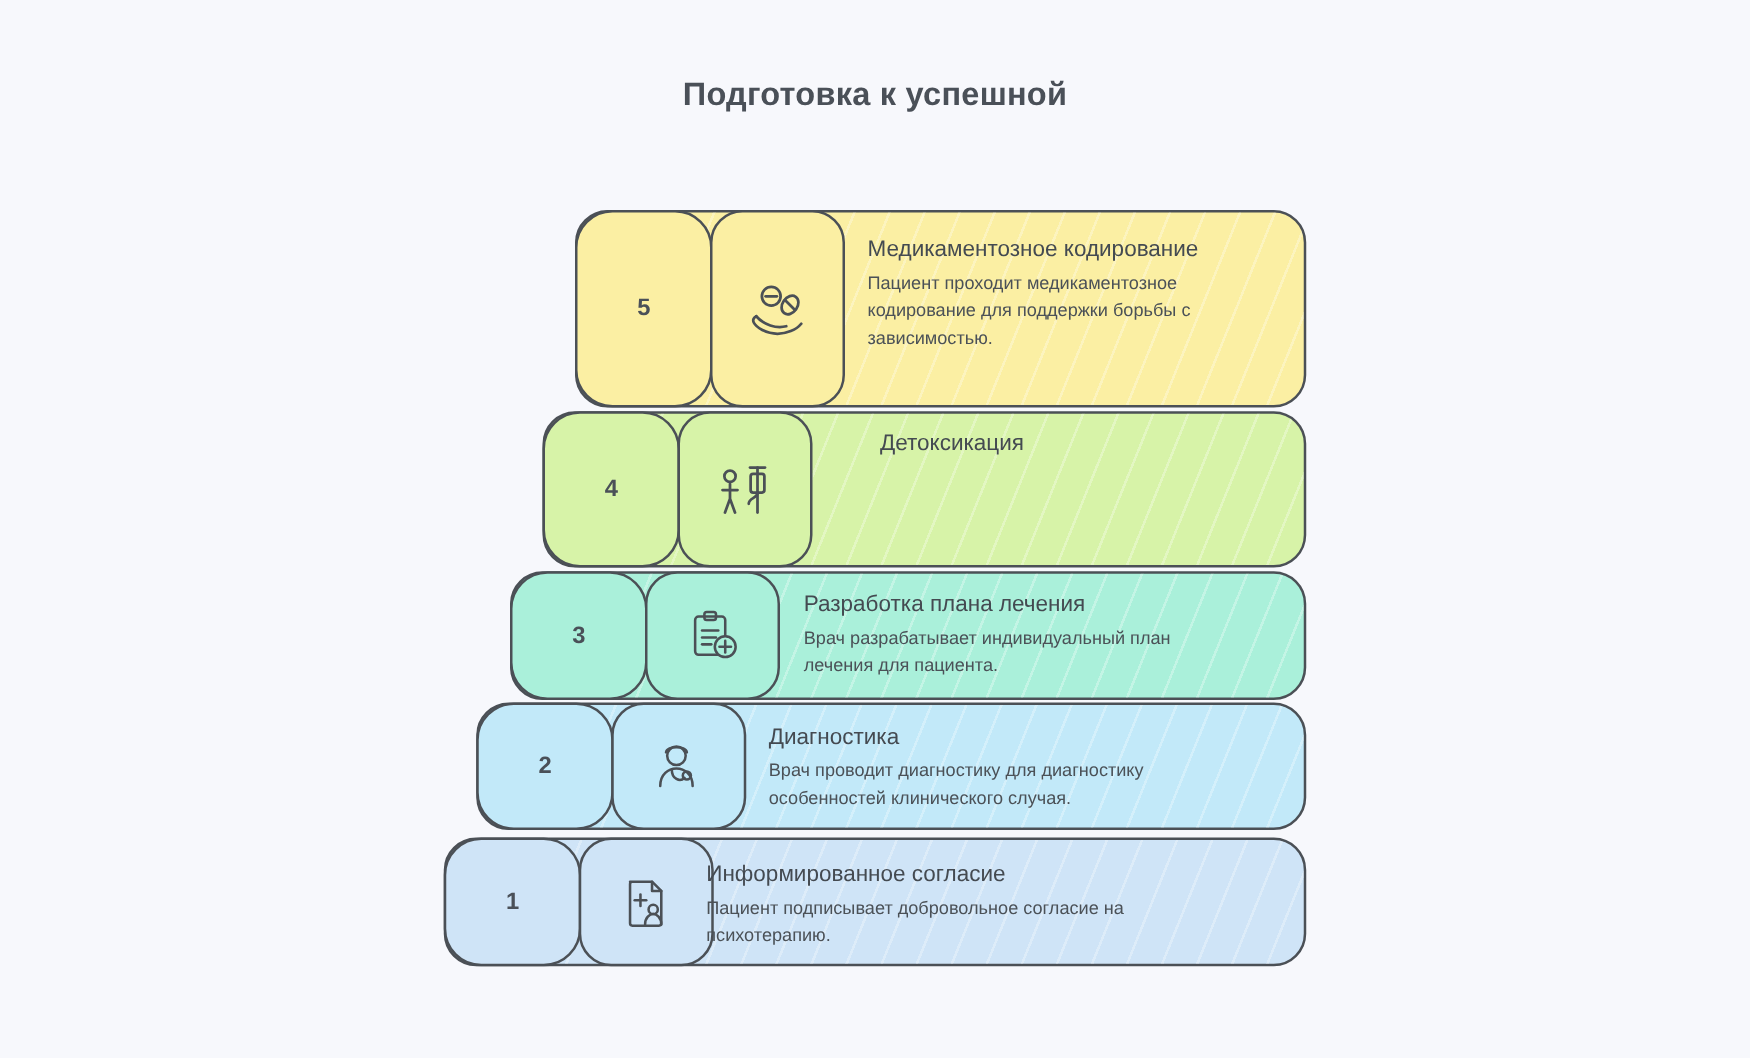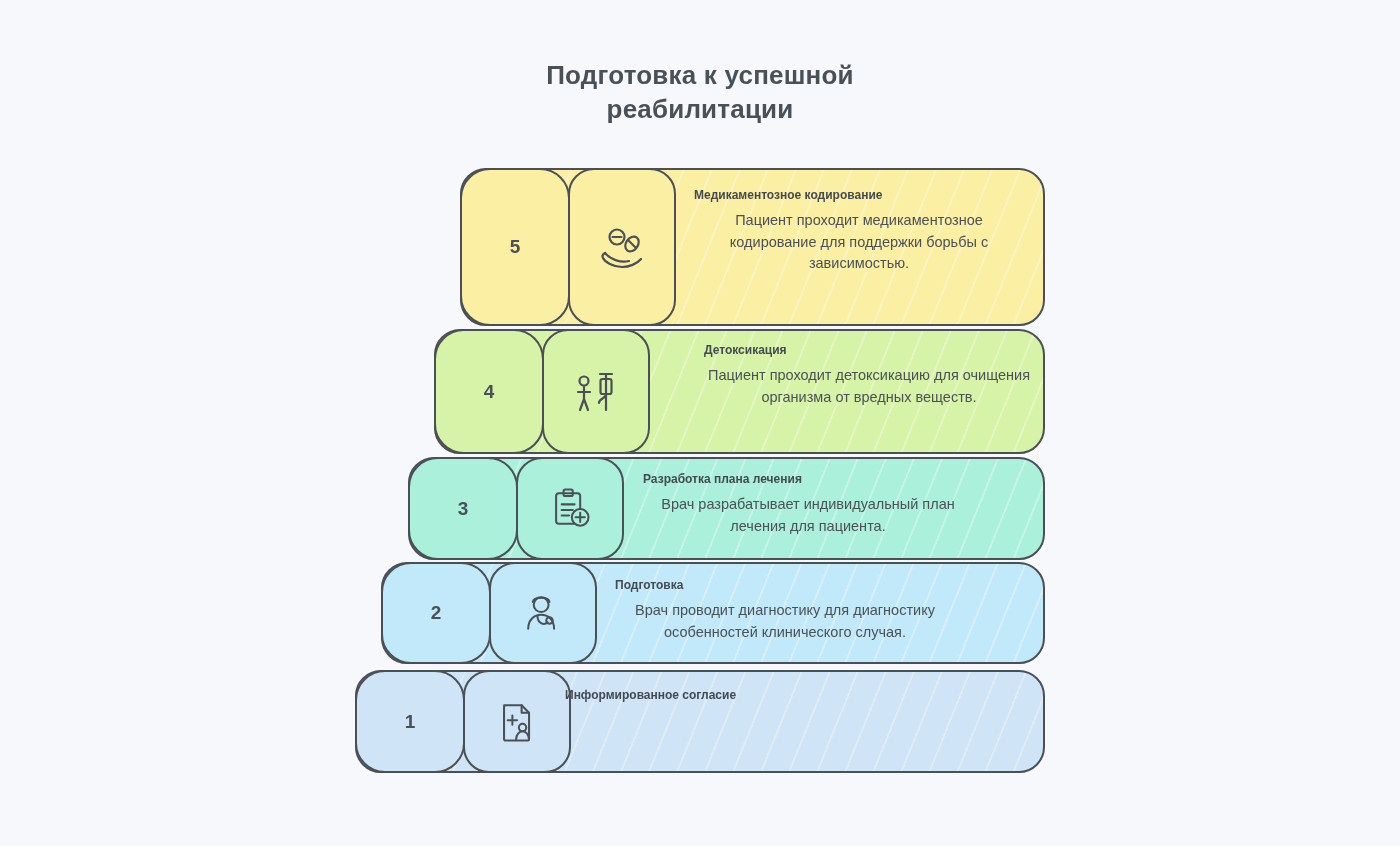--- a/index.html
+++ b/index.html
@@ -75,32 +75,31 @@
   }
   .icon-cap svg {
     display: block;
   }
 
   .text-block {
     position: absolute;
     box-sizing: border-box;
   }
   .step-title {
-    font-size: 12px;
-    font-weight: bold;
+    font-size: 18px;
+    font-weight: normal;
     color: #444a51;
     margin: 0 0 7px 0;
     line-height: 1.24;
   }
   .step-desc {
     font-size: 14.5px;
     line-height: 1.5;
     color: #4b5157;
     margin: 0;
-    text-align: center;
   }
 
   
   .texture {
     position: absolute;
     inset: 0;
     border-radius: 24px;
     pointer-events: none;
     background-image: repeating-linear-gradient(
       -68deg,
@@ -110,21 +109,20 @@
       rgba(255,255,255,0) 26px
     );
     opacity: 0.55;
   }
 </style>
 </head>
 <body>
 
 <div id="title">
   <span class="line">Подготовка к успешной</span>
-  <span class="line">реабилитации</span>
 </div>
 
 <div id="diagram">
 
   <div class="step">
     <div class="bar" style="left:460px; top:168px; width:585px; height:158px; background:#fbefa3;">
       <div class="texture"></div>
     </div>
     <div class="num-cap" style="left:460px; top:168px; width:110px; height:158px; background:#fbefa3;">
       <span>5</span>
@@ -157,21 +155,20 @@
         <circle cx="15" cy="16" r="4.5"></circle>
         <path d="M15 22 L15 34 M9 27 L21 27 M11 45 L15 34 L19 45"></path>
         <line x1="37" y1="9" x2="37" y2="45"></line>
         <line x1="31" y1="9" x2="43" y2="9"></line>
         <rect x="31.5" y="14" width="11" height="15" rx="2"></rect>
         <path d="M37 29 C37 34 30 33 30 38"></path>
       </svg>
     </div>
     <div class="text-block" style="left:704px; top:343px; width:330px;">
       <p class="step-title">Детоксикация</p>
-      <p class="step-desc">Пациент проходит детоксикацию для очищения организма от вредных веществ.</p>
     </div>
   </div>
 
   <div class="step">
     <div class="bar" style="left:408px; top:457px; width:637px; height:103px; background:#aaf0da;">
       <div class="texture"></div>
     </div>
     <div class="num-cap" style="left:408px; top:457px; width:110px; height:103px; background:#aaf0da;">
       <span>3</span>
     </div>
@@ -203,21 +200,21 @@
     <div class="icon-cap" style="left:489px; top:562px; width:108px; height:102px; background:#c2e9f9;">
       <svg width="50" height="50" viewBox="0 0 54 54" fill="none" stroke="#4b5056" stroke-width="2.2" stroke-linecap="round" stroke-linejoin="round">
         <circle cx="25" cy="18" r="8"></circle>
         <path d="M16 15 C17 9 33 9 34 15"></path>
         <path d="M11 44 C11 34 18 29 25 29 C32 29 39 34 39 44"></path>
         <path d="M21 30 C21 38 28 41 32 37"></path>
         <circle cx="34" cy="35" r="3.5"></circle>
       </svg>
     </div>
     <div class="text-block" style="left:615px; top:578px; width:340px;">
-      <p class="step-title">Подготовка</p>
+      <p class="step-title">Диагностика</p>
       <p class="step-desc">Врач проводит диагностику для диагностику особенностей клинического случая.</p>
     </div>
   </div>
 
   <div class="step">
     <div class="bar" style="left:355px; top:670px; width:690px; height:103px; background:#cfe4f7;">
       <div class="texture"></div>
     </div>
     <div class="num-cap" style="left:355px; top:670px; width:110px; height:103px; background:#cfe4f7;">
       <span>1</span>
@@ -227,16 +224,17 @@
         <path d="M13 9 h19 l8 8 v28 a2 2 0 0 1 -2 2 H15 a2 2 0 0 1 -2 -2 V11 a2 2 0 0 1 2 -2 z"></path>
         <path d="M32 9 v8 h8"></path>
         <line x1="22" y1="20" x2="22" y2="30"></line>
         <line x1="17" y1="25" x2="27" y2="25"></line>
         <circle cx="33" cy="33" r="4"></circle>
         <path d="M26 46 C26 40 30 37 33 37 C36 37 40 40 40 46"></path>
       </svg>
     </div>
     <div class="text-block" style="left:565px; top:688px; width:370px;">
       <p class="step-title">Информированное согласие</p>
+      <p class="step-desc">Пациент подписывает добровольное согласие на психотерапию.</p>
     </div>
   </div>
 
 </div>
 
 </body></html>

